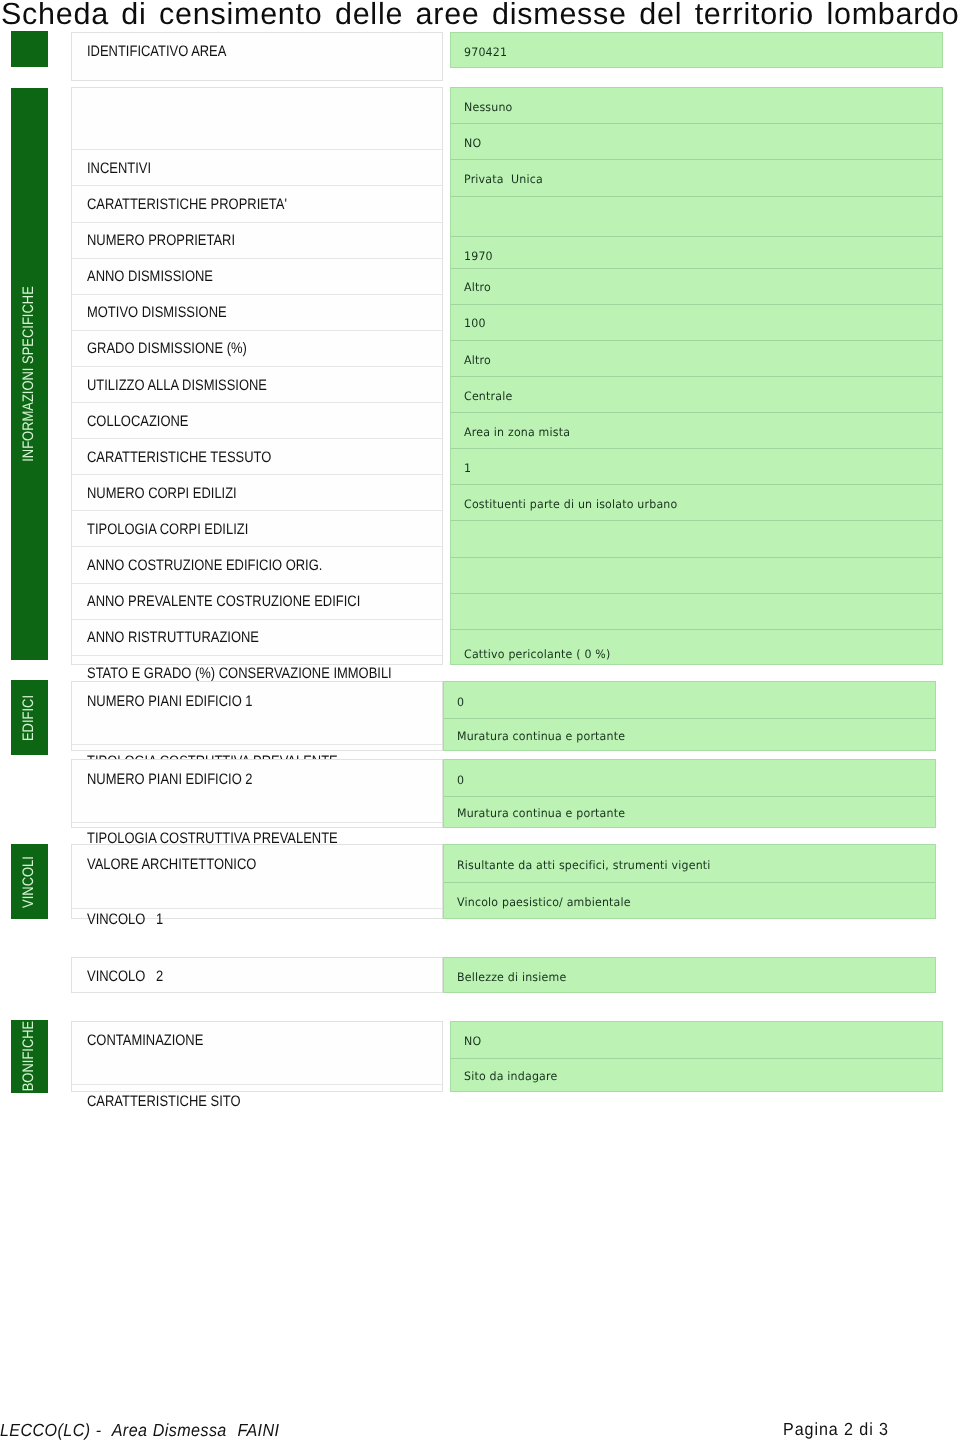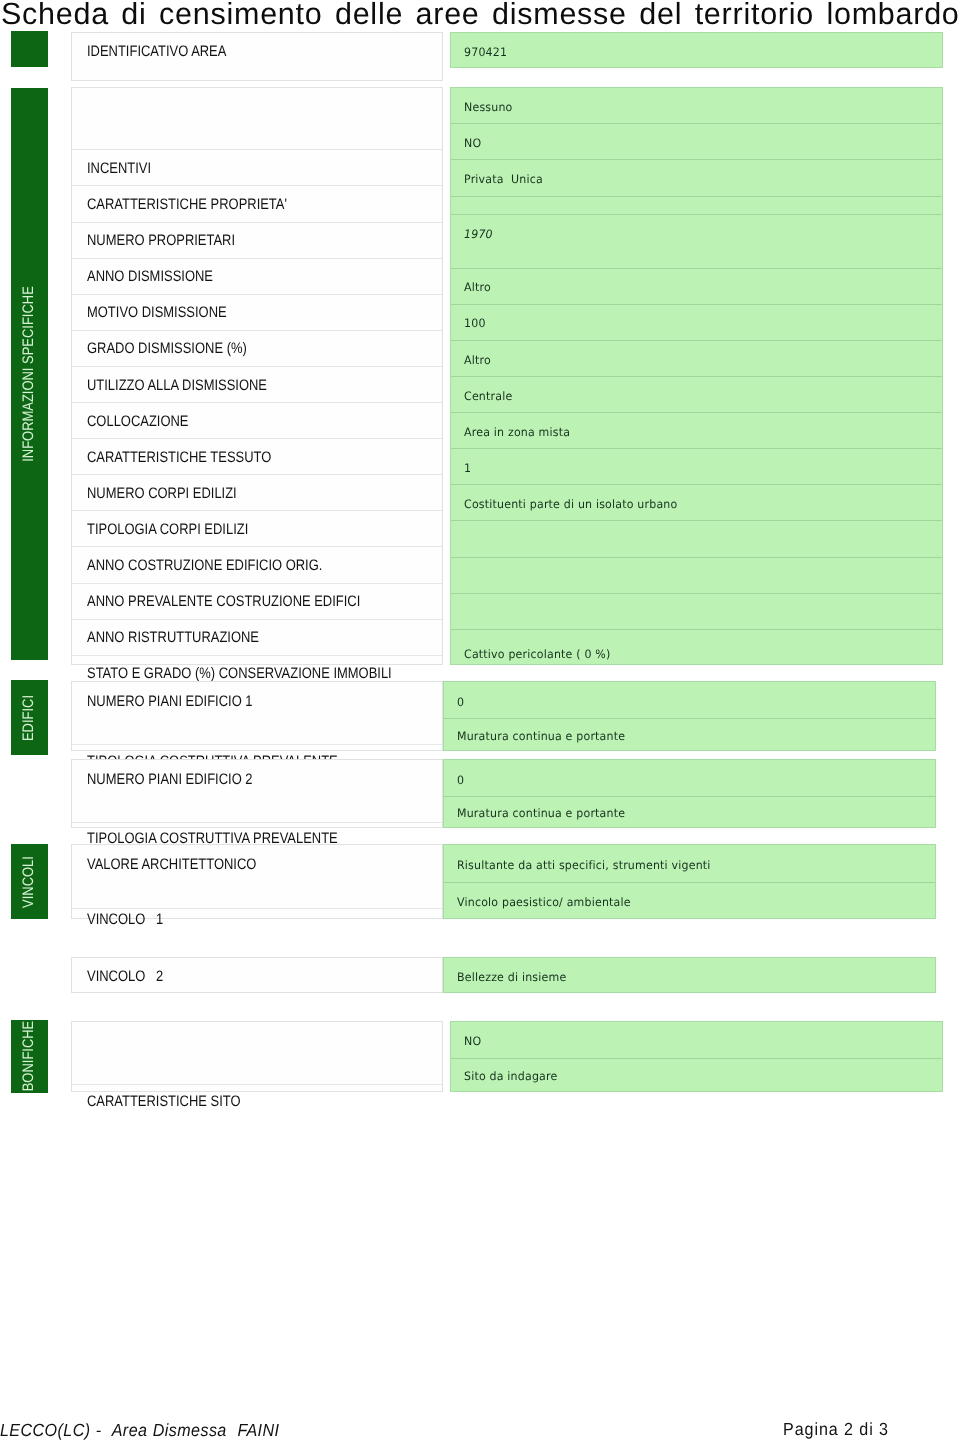--- a/index.html
+++ b/index.html
@@ -128,21 +128,21 @@
         </div>
         <div class="vrow sep" style="top: 35.1px; height: 36.1px;">
           <div class="vtxtv">NO</div>
         </div>
         <div class="vrow sep" style="top: 71.2px; height: 36.1px;">
           <div class="vtxtv">Privata  Unica</div>
         </div>
         <div class="vrow sep" style="top: 107.3px; height: 36.1px;">
           <div class="vtxtv"></div>
         </div>
-        <div class="vrow sep" style="top: 126px; height: 36.1px; font-style: italic;">
+        <div class="vrow sep" style="top: 148px; height: 36.1px;">
           <div class="vtxtv">1970</div>
         </div>
         <div class="vrow sep" style="top: 179.5px; height: 36.1px;">
           <div class="vtxtv">Altro</div>
         </div>
         <div class="vrow sep" style="top: 215.6px; height: 36.1px;">
           <div class="vtxtv">100</div>
         </div>
         <div class="vrow sep" style="top: 251.7px; height: 36.1px;">
           <div class="vtxtv">Altro</div>
@@ -224,20 +224,23 @@
         <div class="lrow" style="top: 0px; height: 35.9px;">
           <div class="ltxt">VINCOLO   2</div>
         </div>
       </div>
       <div class="valbox" style="left: 442.6px; top: 957.4px; width: 493px; height: 35.9px; text-decoration: underline;">
         <div class="vrow" style="top: 0px; height: 35.9px;">
           <div class="vtxtv">Bellezze di insieme</div>
         </div>
       </div>
       <div class="lblbox" style="left: 71.1px; top: 1020.8px; width: 371.6px; height: 70.9px;">
+        <div class="lrow" style="top: 0px; height: 36.8px;">
+          <div class="ltxt">CONTAMINAZIONE</div>
+        </div>
         <div class="lrow sep" style="top: 35.8px; height: 34.1px;">
           <div class="ltxt">CARATTERISTICHE SITO</div>
         </div>
       </div>
       <div class="valbox" style="left: 449.5px; top: 1020.8px; width: 493.7px; height: 70.9px;">
         <div class="vrow" style="top: 0px; height: 36.8px;">
           <div class="vtxtv">NO</div>
         </div>
         <div class="vrow sep" style="top: 35.8px; height: 34.1px;">
           <div class="vtxtv">Sito da indagare</div>

